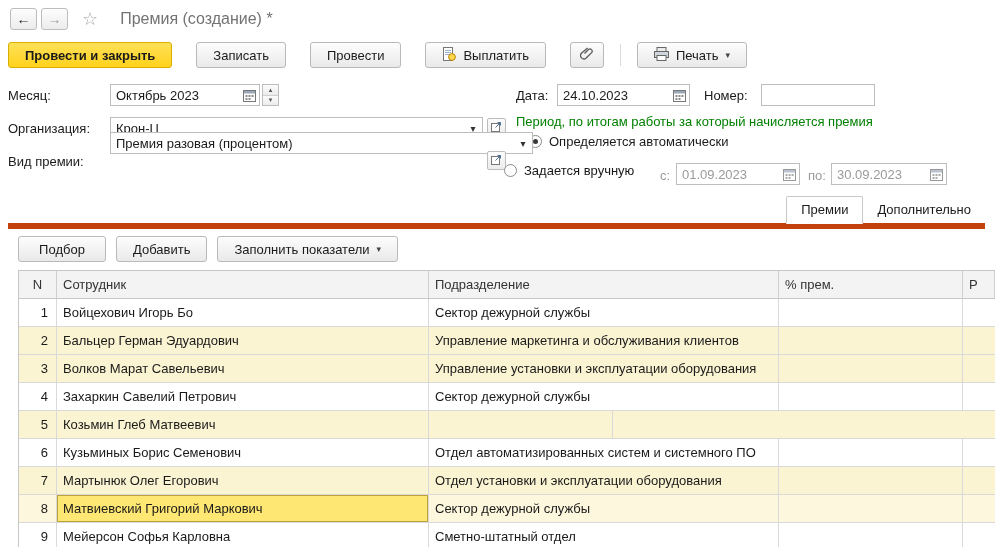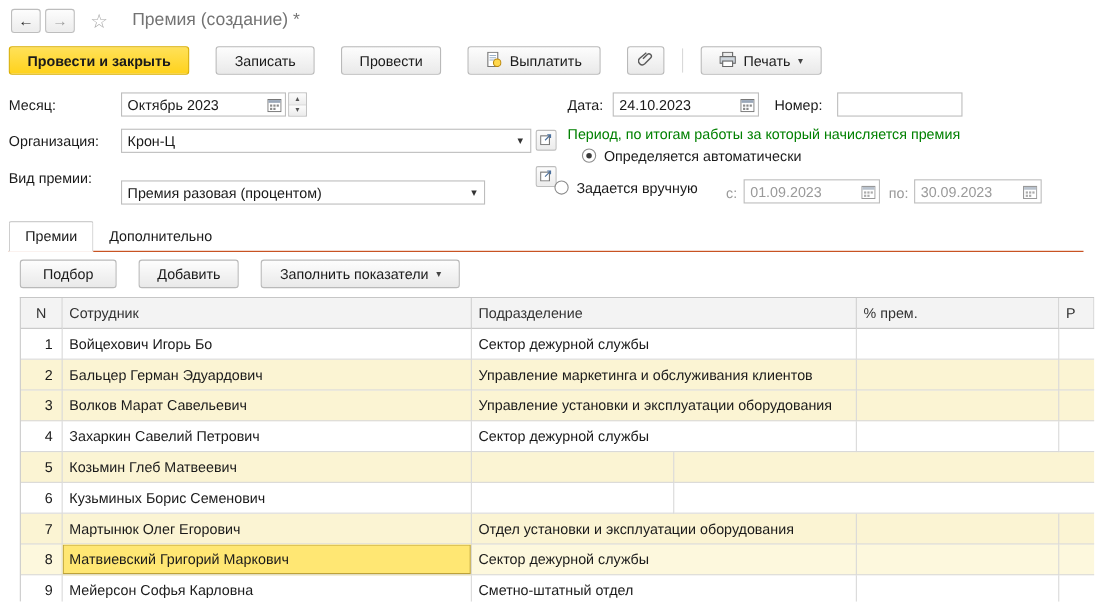--- a/index.html
+++ b/index.html
@@ -39,25 +39,25 @@
   .spinner { position:absolute; width:17px; height:22px; border:1px solid #bdbdbd; display:flex; flex-direction:column; }
   .spinner .sp { flex:1; display:flex; align-items:center; justify-content:center; font-size:7px; color:#555;
     background:linear-gradient(#fcfcfc,#ececec); }
   .spinner .sp:first-child { border-bottom:1px solid #cfcfcf; }
   .openbtn { position:absolute; width:19px; height:19px; border:1px solid #bdbdbd; border-radius:2px;
     background:linear-gradient(#fcfcfc,#ececec); display:flex; align-items:center; justify-content:center; padding:0; }
   .radio { position:absolute; display:flex; align-items:center; gap:7px; white-space:nowrap; }
   .radio .circle { width:13px; height:13px; border:1px solid #8c8c8c; border-radius:50%; background:#fff; position:relative; flex:none; }
   .radio.checked .circle::after { content:''; position:absolute; left:3px; top:3px; right:3px; bottom:3px; background:#3a3a3a; border-radius:50%; }
   
-  .tabs { position:absolute; top:202px; left:8px; right:10px; height:27px; display:flex; align-items:flex-end; border-bottom:1px solid #c2410c; }
+  .tabs { position:absolute; top:202px; left:8px; right:10px; height:27px; display:flex; align-items:flex-end; border-bottom:6px solid #c2410c;justify-content:flex-end; }
   .tab { padding:5px 14px 6px; color:#1a1a1a; }
   .tab.active { border:1px solid #c9c9c9; border-bottom:1px solid #fff; background:#fff; margin-bottom:-1px; border-radius:2px 2px 0 0; }
   
-  .cmdbar { position:absolute; top:236px; left:18px; display:flex; gap:20px; }
+  .cmdbar { position:absolute; top:236px; left:18px; display:flex; gap:10px; }
   
   .table { position:absolute; top:270px; left:18px; right:0; bottom:0; border-top:1px solid #c6c6c6; border-left:1px solid #c6c6c6; background:#fff; }
   .thead { display:flex; height:28px; }
   .row { display:flex; height:28px; background:#fff; }
   .row.shaded { background: var(--row_tint,#fbf4d3); }
   .row.current { background:#fdf8dd; }
   .cell { border-right:1px solid #d9d9d9; border-bottom:1px solid #d9d9d9; padding:0 6px;
     display:flex; align-items:center; white-space:nowrap; overflow:hidden; }
   .thead .cell { background:#f3f3f3; border-right:1px solid #cfcfcf; border-bottom:1px solid #c6c6c6; color:#333; }
   .c-n { width:38px; justify-content:flex-end; padding-right:8px; flex:none; }
@@ -173,21 +173,21 @@
   </button>
 
   <span class="caption-green" style="left:516px; top:114px;">Период, по итогам работы за который начисляется премия</span>
 
   <div class="radio checked" style="left:529px; top:134px;align-items:center;">
     <span class="circle"></span>
     <span>Определяется автоматически</span>
   </div>
 
   <span class="label" style="left:8px; top:154px;">Вид премии:</span>
-  <div class="field" style="left:110px; top:164px; width:331px;">
+  <div class="field" style="left:110px; top:132px; width:423px;">
     <span class="val">Премия разовая (процентом)</span>
     <span class="ddbtn">▾</span>
   </div>
   <button class="openbtn" style="left:487px; top:151px;">
     <span><svg width="11" height="11" viewBox="0 0 11 11">
           <rect x="0.5" y="2.5" width="8" height="8" fill="#fff" stroke="#777"></rect>
           <path d="M4.5 6.5 L9.5 1.5 M6.5 1.5 H9.5 V4.5" stroke="#4a6f9c" fill="none"></path>
         </svg></span>
   </button>
 
@@ -279,20 +279,21 @@
         </div>
         <div class="row shaded">
           <div class="cell c-n">5</div>
           <div class="cell c-emp">Козьмин Глеб Матвеевич</div>
           <div class="cell c-pct"></div>
           <div class="cell c-r"></div>
         </div>
         <div class="row">
           <div class="cell c-n">6</div>
           <div class="cell c-emp">Кузьминых Борис Семенович</div>
+          <div class="cell c-dep">Отдел автоматизированных систем и системного ПО</div>
           <div class="cell c-pct"></div>
           <div class="cell c-r"></div>
         </div>
         <div class="row shaded">
           <div class="cell c-n">7</div>
           <div class="cell c-emp">Мартынюк Олег Егорович</div>
           <div class="cell c-dep">Отдел установки и эксплуатации оборудования</div>
           <div class="cell c-pct"></div>
           <div class="cell c-r"></div>
         </div>

